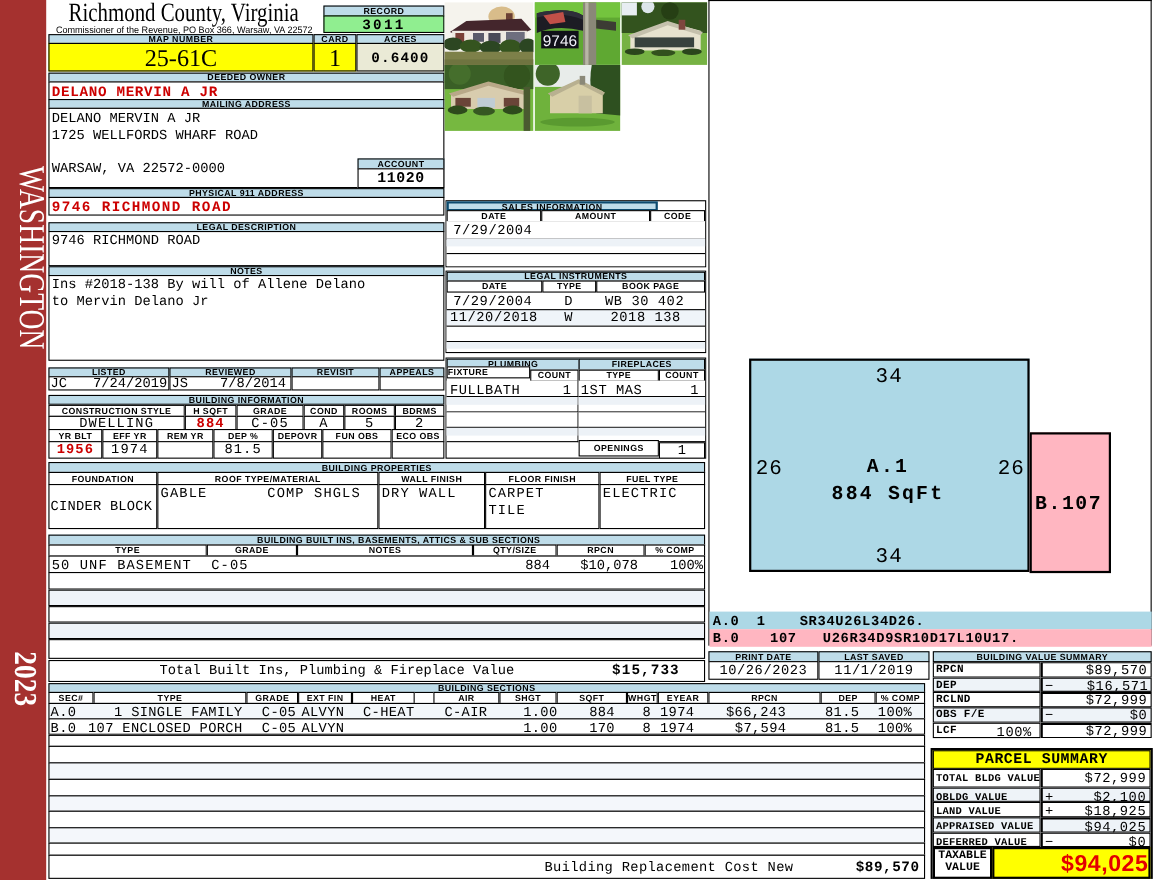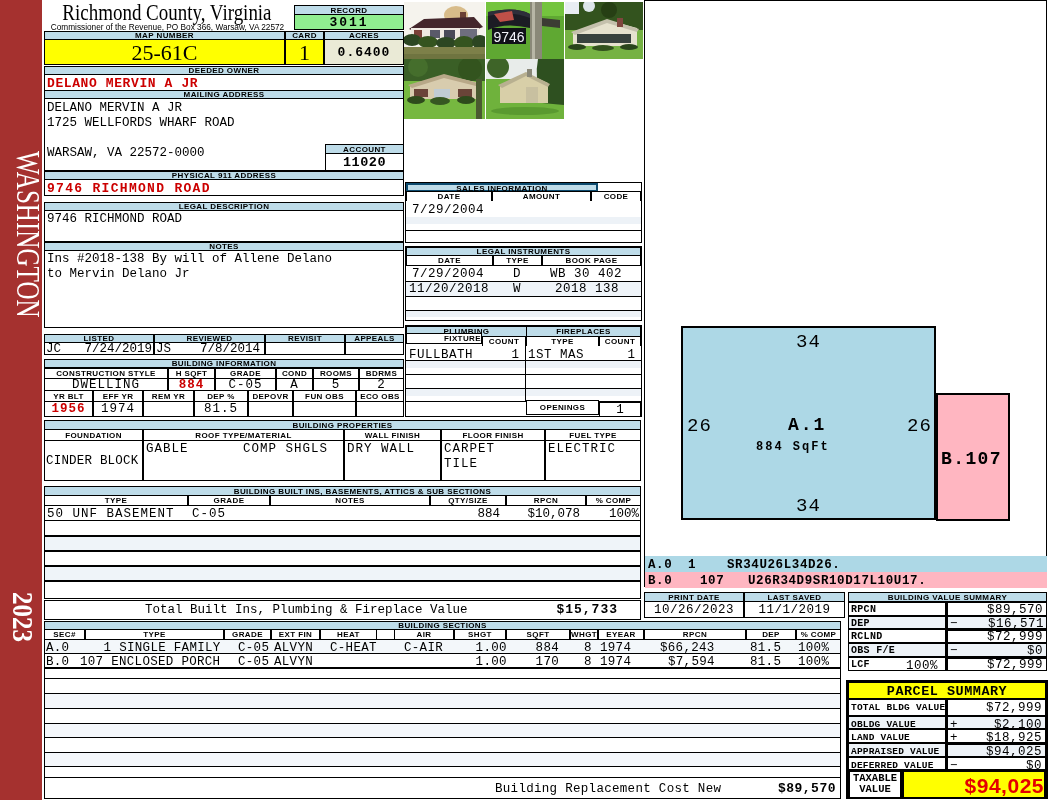--- a/index.html
+++ b/index.html
@@ -139,21 +139,21 @@
 <div class="a" style="left:406px;top:281px;width:235px;height:15px;background:#EFF4F9;border-top:1px solid #000;"></div>
 <div class="a" style="left:409px;top:282px;font:normal 12.5px 'Liberation Mono',monospace;color:#000;letter-spacing:0.5px;white-space:pre;">11/20/2018</div>
 <div class="a" style="left:513px;top:282px;font:normal 12.5px 'Liberation Mono',monospace;color:#000;letter-spacing:0px;white-space:pre;">W</div>
 <div class="a" style="left:555px;top:282px;font:normal 12.5px 'Liberation Mono',monospace;color:#000;letter-spacing:0.5px;white-space:pre;">2018 138</div>
 <div class="a" style="left:406px;top:296px;width:235px;height:14px;background:#fff;border-top:1px solid #000;"></div>
 <div class="a" style="left:406px;top:310px;width:235px;height:10px;background:#fff;border-top:1px solid #000;"></div>
 <div class="a" style="left:406px;top:311px;width:235px;height:6px;background:#EDF2F7;"></div>
 <div class="a" style="left:405px;top:325px;width:237px;height:92px;background:#fff;border:1px solid #000;"></div>
 <div class="a" style="left:406px;top:326px;width:121px;height:11px;background:#BEDCE9;border:1px solid #000;font:bold 8px 'Liberation Sans',sans-serif;letter-spacing:.4px;text-align:center;line-height:10px;">PLUMBING</div>
 <div class="a" style="left:526px;top:326px;width:115px;height:11px;background:#BEDCE9;border:1px solid #000;font:bold 8px 'Liberation Sans',sans-serif;letter-spacing:.4px;text-align:center;line-height:10px;">FIREPLACES</div>
-<div class="a" style="left:406px;top:333px;width:76px;height:11px;background:#fff;border:1px solid #000;font:bold 8px 'Liberation Sans',sans-serif;letter-spacing:.4px;text-align:right;line-height:10px;">FIXTURE</div>
+<div class="a" style="left:406px;top:333px;width:76px;height:11px;background:#fff;border:1px solid #000;font:bold 8px 'Liberation Sans',sans-serif;letter-spacing:.4px;text-align:left;line-height:10px;">FIXTURE</div>
 <div class="a" style="left:482px;top:336px;width:44px;height:11px;background:#fff;border:1px solid #000;font:bold 8px 'Liberation Sans',sans-serif;letter-spacing:.4px;text-align:center;line-height:10px;">COUNT</div>
 <div class="a" style="left:526px;top:336px;width:73px;height:11px;background:#fff;border:1px solid #000;font:bold 8px 'Liberation Sans',sans-serif;letter-spacing:.4px;text-align:center;line-height:10px;">TYPE</div>
 <div class="a" style="left:599px;top:336px;width:42px;height:11px;background:#fff;border:1px solid #000;font:bold 8px 'Liberation Sans',sans-serif;letter-spacing:.4px;text-align:center;line-height:10px;">COUNT</div>
 <div class="a" style="left:406px;top:346px;width:120px;height:15px;background:#fff;border-right:1px solid #000;border-bottom:1px solid #000;"></div>
 <div class="a" style="left:526px;top:346px;width:115px;height:15px;background:#fff;border-bottom:1px solid #000;"></div>
 <div class="a" style="left:409px;top:348px;font:normal 12.5px 'Liberation Mono',monospace;color:#000;letter-spacing:0.5px;white-space:pre;">FULLBATH</div>
 <div class="a" style="right:531px;top:348px;font:normal 12.5px 'Liberation Mono',monospace;color:#000;letter-spacing:0px;white-space:pre;">1</div>
 <div class="a" style="left:528px;top:348px;font:normal 12.5px 'Liberation Mono',monospace;color:#000;letter-spacing:0.5px;white-space:pre;">1ST MAS</div>
 <div class="a" style="right:415px;top:348px;font:normal 12.5px 'Liberation Mono',monospace;color:#000;letter-spacing:0px;white-space:pre;">1</div>
 <div class="a" style="left:406px;top:361px;width:120px;height:14px;background:#fff;border-bottom:1px solid #000;border-right:1px solid #000;"></div>
@@ -168,21 +168,21 @@
 <div class="a" style="left:526px;top:389px;width:115px;height:7px;background:#EDF2F7;"></div>
 <div class="a" style="left:526px;top:400px;width:73px;height:15px;background:#fff;border:1px solid #000;font:bold 8px 'Liberation Sans',sans-serif;letter-spacing:.4px;text-align:center;line-height:14px;">OPENINGS</div>
 <div class="a" style="left:599px;top:402px;width:42px;height:15px;background:#fff;border:1px solid #000;text-align:center;font:12.5px 'Liberation Mono',monospace;line-height:14px;">1</div>
 <div class="a" style="left:644px;top:0px;width:403px;height:587px;background:#fff;border:1px solid #000;border-bottom:none;"></div>
 <div class="a" style="left:681px;top:326px;width:255px;height:194px;background:#ADD8E6;border:2px solid #000;"></div>
 <div class="a" style="left:936px;top:393px;width:74px;height:128px;background:#FFB6C1;border:2px solid #000;"></div>
 <div class="a" style="left:796px;top:331px;font-family:'Liberation Mono',monospace;font-size:19px;letter-spacing:1px;">34</div>
 <div class="a" style="left:687px;top:415px;font-family:'Liberation Mono',monospace;font-size:19px;letter-spacing:1px;">26</div>
 <div class="a" style="left:907px;top:415px;font-family:'Liberation Mono',monospace;font-size:19px;letter-spacing:1px;">26</div>
 <div class="a" style="left:788px;top:415px;font-family:'Liberation Mono',monospace;font-weight:bold;font-size:18px;letter-spacing:2px;">A.1</div>
-<div class="a" style="left:756px;top:440px;font-family:'Liberation Mono',monospace;font-weight:bold;font-size:12px;letter-spacing:2px;">884 SqFt</div>
+<div class="a" style="left:756px;top:440px;font-family:'Liberation Mono',monospace;font-weight:bold;font-size:18px;letter-spacing:2px;">884 SqFt</div>
 <div class="a" style="left:796px;top:495px;font-family:'Liberation Mono',monospace;font-size:19px;letter-spacing:1px;">34</div>
 <div class="a" style="left:941px;top:449px;font-family:'Liberation Mono',monospace;font-weight:bold;font-size:18px;letter-spacing:1.4px;">B.107</div>
 <div class="a" style="left:645px;top:556px;width:402px;height:16px;background:#ADD8E6;"></div>
 <div class="a" style="left:648px;top:558px;font:bold 12.5px 'Liberation Mono',monospace;color:#000;letter-spacing:0.6px;white-space:pre;">A.0</div>
 <div class="a" style="left:688px;top:558px;font:bold 12.5px 'Liberation Mono',monospace;color:#000;letter-spacing:0.6px;white-space:pre;">1</div>
 <div class="a" style="left:727px;top:558px;font:bold 12.5px 'Liberation Mono',monospace;color:#000;letter-spacing:0.6px;white-space:pre;">SR34U26L34D26.</div>
 <div class="a" style="left:645px;top:572px;width:402px;height:16px;background:#FFB6C1;"></div>
 <div class="a" style="left:648px;top:574px;font:bold 12.5px 'Liberation Mono',monospace;color:#000;letter-spacing:0.6px;white-space:pre;">B.0</div>
 <div class="a" style="left:700px;top:574px;font:bold 12.5px 'Liberation Mono',monospace;color:#000;letter-spacing:0.6px;white-space:pre;">107</div>
 <div class="a" style="left:748px;top:574px;font:bold 12.5px 'Liberation Mono',monospace;color:#000;letter-spacing:0.6px;white-space:pre;">U26R34D9SR10D17L10U17.</div>

